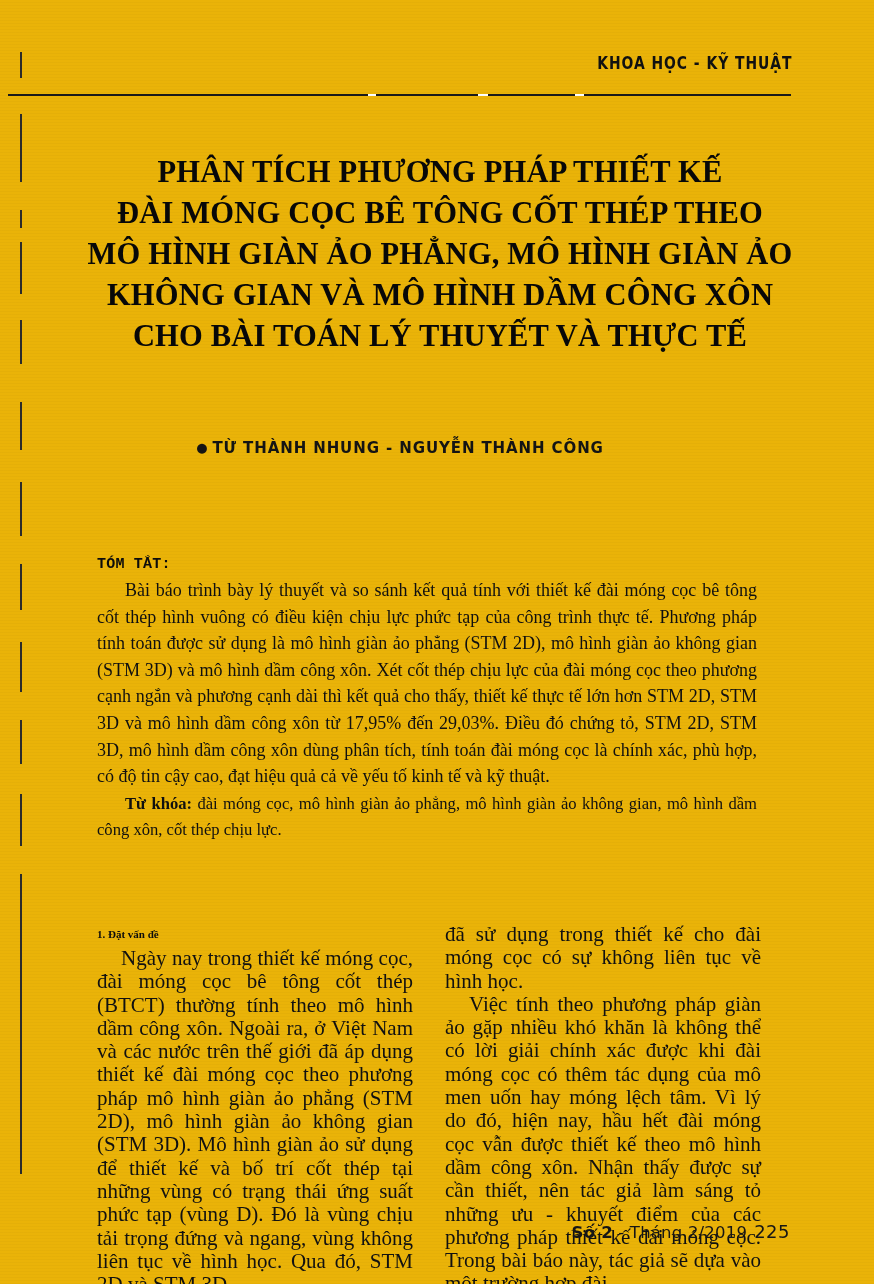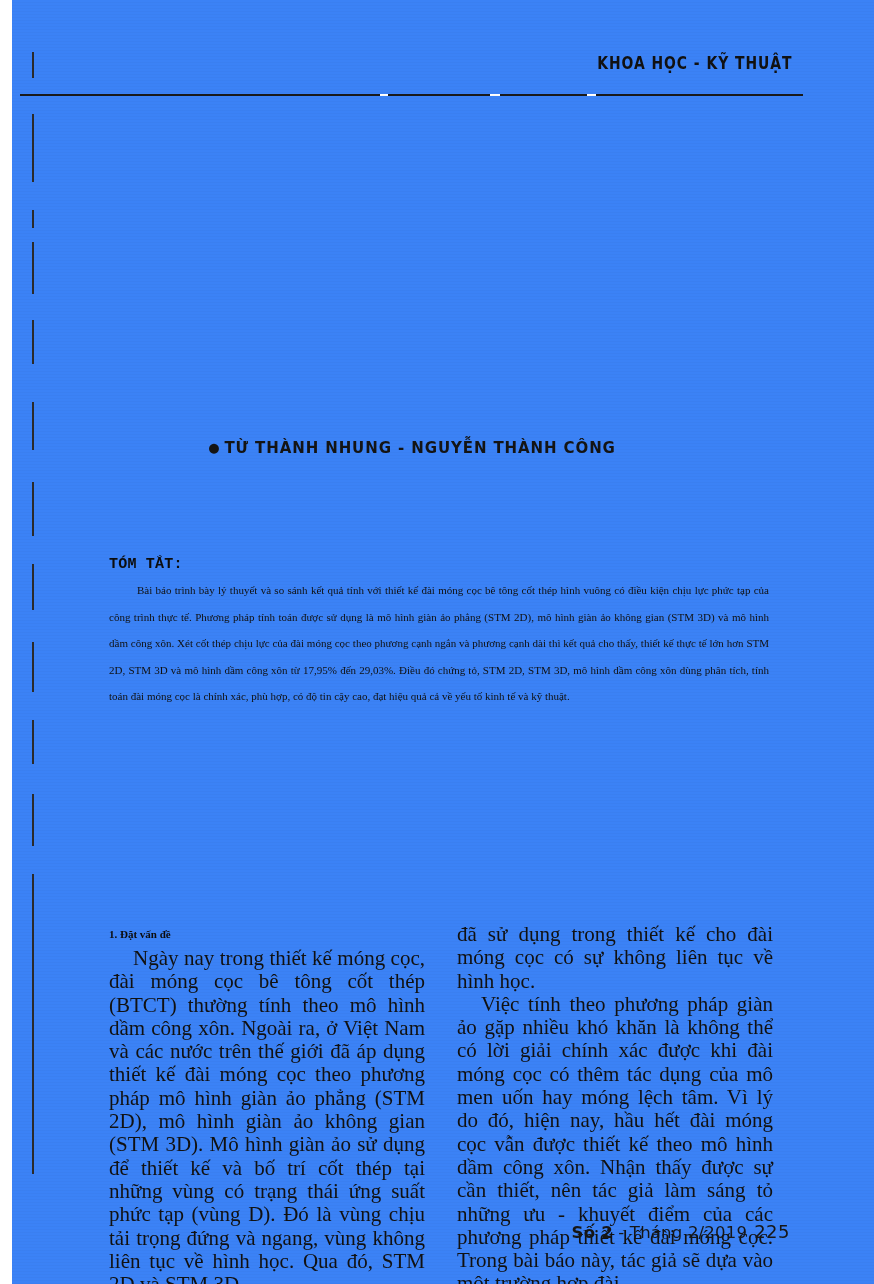--- a/index.html
+++ b/index.html
@@ -12,22 +12,21 @@
     height: 1284px;
     overflow: hidden;
     font-family: "Liberation Serif", "DejaVu Serif", serif;
     color: #000000;
     position: relative;
   }
 
   .page {
     position: absolute;
     inset: 0;
-    background: #3b82f6;
-    margin-left: 12px;
+    background: #eab308;
   }
 
   
   .binding-marks {
     position: absolute;
     left: 20px;
     top: 52px;
     width: 3px;
     height: 1120px;
     pointer-events: none;
@@ -133,21 +132,21 @@
   }
   .abstract-heading {
     font-family: Liberation Mono, monospace;
     font-weight: bold;
     font-size: 15px;
     letter-spacing: 0.2px;
     margin-bottom: 4px;
     color: #0c0c0c;
   }
   .abstract-body {
-    font-size: 11px;
+    font-size: 18px;
     line-height: 26.6px;
     text-align: justify;
     text-justify: inter-word;
     text-indent: 28px;
     color: #101010;
   }
   .keywords {
     font-size: 16.6px;
     line-height: 26.6px;
     text-align: justify;
@@ -237,28 +236,36 @@
     <i style="top:590px;height:50px;"></i>
     <i style="top:668px;height:44px;"></i>
     <i style="top:742px;height:52px;"></i>
     <i style="top:822px;height:300px;"></i>
   </div>
 
   <div class="running-head">KHOA HỌC - KỸ THUẬT</div>
   <div class="head-rule"></div>
   <div class="rule-nick" style="left:575px;width:9px;"></div>
 
+  <div class="title-block">
+    <div class="title-line">PHÂN TÍCH PHƯƠNG PHÁP THIẾT KẾ</div>
+    <div class="title-line">ĐÀI MÓNG CỌC BÊ TÔNG CỐT THÉP THEO</div>
+    <div class="title-line">MÔ HÌNH GIÀN ẢO PHẲNG, MÔ HÌNH GIÀN ẢO</div>
+    <div class="title-line">KHÔNG GIAN VÀ MÔ HÌNH DẦM CÔNG XÔN</div>
+    <div class="title-line">CHO BÀI TOÁN LÝ THUYẾT VÀ THỰC TẾ</div>
+  </div>
 
   <div class="authors">
     <span class="bullet">●</span><span>TỪ THÀNH NHUNG - NGUYỄN THÀNH CÔNG</span>
   </div>
 
   <div class="abstract">
     <div class="abstract-heading">TÓM TẮT:</div>
     <div class="abstract-body">Bài báo trình bày lý thuyết và so sánh kết quả tính với thiết kế đài móng cọc bê tông cốt thép hình vuông có điều kiện chịu lực phức tạp của công trình thực tế. Phương pháp tính toán được sử dụng là mô hình giàn ảo phẳng (STM 2D), mô hình giàn ảo không gian (STM 3D) và mô hình dầm công xôn. Xét cốt thép chịu lực của đài móng cọc theo phương cạnh ngắn và phương cạnh dài thì kết quả cho thấy, thiết kế thực tế lớn hơn STM 2D, STM 3D và mô hình dầm công xôn từ 17,95% đến 29,03%. Điều đó chứng tỏ, STM 2D, STM 3D, mô hình dầm công xôn dùng phân tích, tính toán đài móng cọc là chính xác, phù hợp, có độ tin cậy cao, đạt hiệu quả cả về yếu tố kinh tế và kỹ thuật.</div>
+    <div class="keywords"><b>Từ khóa:</b><span> đài móng cọc, mô hình giàn ảo phẳng, mô hình giàn ảo không gian, mô hình dầm công xôn, cốt thép chịu lực.</span></div>
   </div>
 
   <div class="columns">
     <div class="col col-left">
       <div class="section-heading">1. Đặt vấn đề</div>
       <p>Ngày nay trong thiết kế móng cọc, đài móng cọc bê tông cốt thép (BTCT) thường tính theo mô hình dầm công xôn. Ngoài ra, ở Việt Nam và các nước trên thế giới đã áp dụng thiết kế đài móng cọc theo phương pháp mô hình giàn ảo phẳng (STM 2D), mô hình giàn ảo không gian (STM 3D). Mô hình giàn ảo sử dụng để thiết kế và bố trí cốt thép tại những vùng có trạng thái ứng suất phức tạp (vùng D). Đó là vùng chịu tải trọng đứng và ngang, vùng không liên tục về hình học. Qua đó, STM 2D và STM 3D</p>
     </div>
     <div class="col col-right">
       <p class="noindent">đã sử dụng trong thiết kế cho đài móng cọc có sự không liên tục về hình học.</p>
       <p>Việc tính theo phương pháp giàn ảo gặp nhiều khó khăn là không thể có lời giải chính xác được khi đài móng cọc có thêm tác dụng của mô men uốn hay móng lệch tâm. Vì lý do đó, hiện nay, hầu hết đài móng cọc vẫn được thiết kế theo mô hình dầm công xôn. Nhận thấy được sự cần thiết, nên tác giả làm sáng tỏ những ưu - khuyết điểm của các phương pháp thiết kế đài móng cọc. Trong bài báo này, tác giả sẽ dựa vào một trường hợp đài</p>

